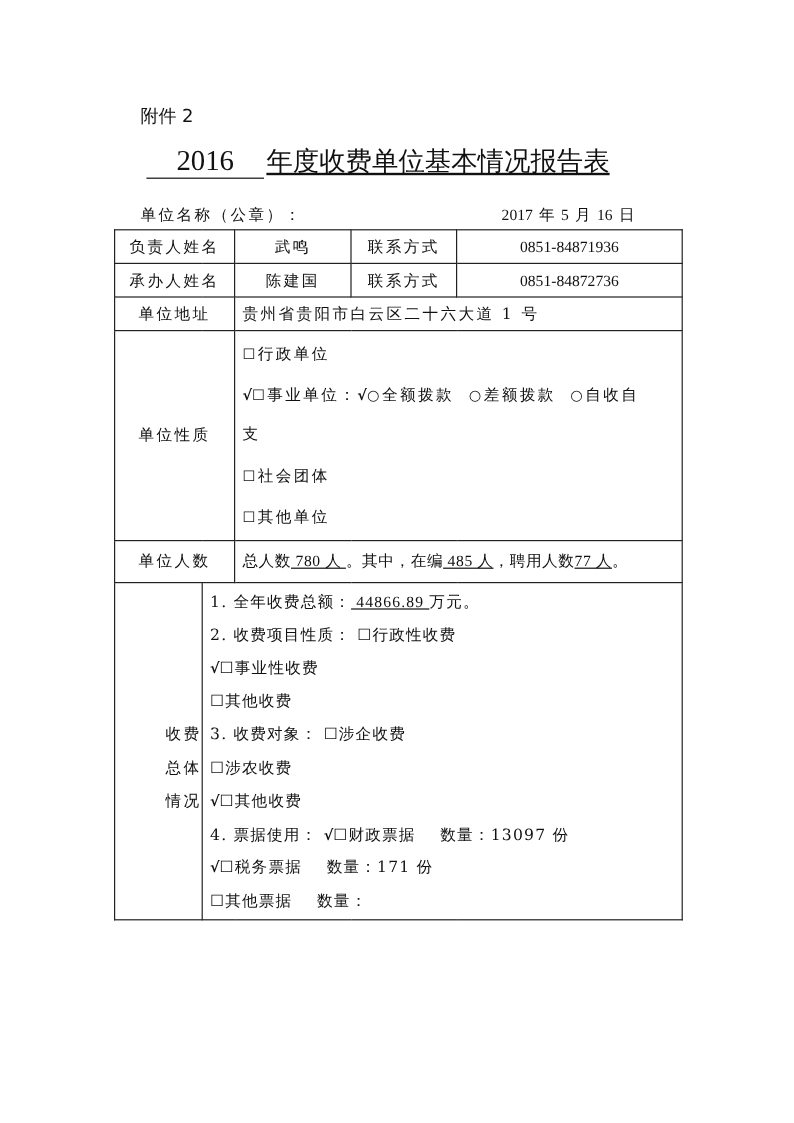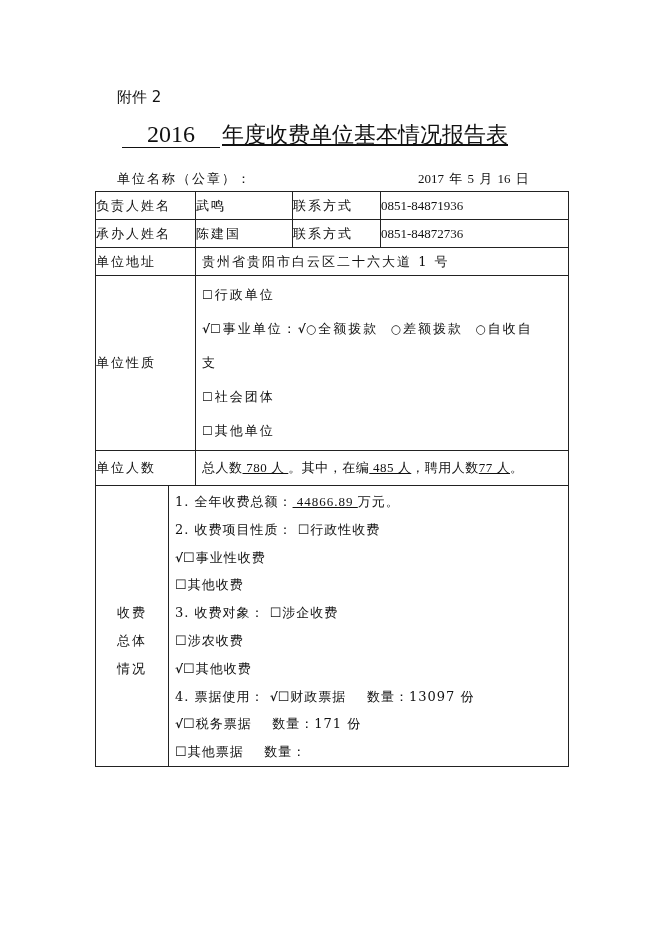--- a/index.html
+++ b/index.html
@@ -7,31 +7,31 @@
          font-family: "DejaVu Serif", "Liberation Serif", serif; color: #111; }
   .attach { position: absolute; left: 101px; top: 88px; font-family: "DejaVu Sans", "Liberation Sans", sans-serif; font-size: 15px; margin-left: 16px; }
   .title { position: absolute; left: 122px; top: 120px; font-family: "DejaVu Sans", "Liberation Sans", sans-serif; font-size: 22px; white-space: nowrap; text-decoration: underline; }
   .title .year { display: inline-block; width: 98px; text-align: center; border-bottom: 1px solid #111; font-family: "Liberation Serif", serif; font-size: 24px; line-height: 26px; margin-right: 2px; }
   .unit-name { position: absolute; left: 117px; top: 170px; font-size: 13px; letter-spacing: 2px; }
   .date { position: absolute; left: 418px; top: 170px; font-size: 13px; font-family: "Liberation Serif", serif; }
   .date span { margin-right: 2px; }
 
   table.form { position: absolute; left: 95px; top: 191px; width: 473px; border-collapse: collapse; table-layout: fixed; font-size: 13px; }
   table.form td { border: 1px solid #222; padding: 0; vertical-align: middle; }
-  .c { }
+  .c { text-align: center; }
   .spaced { letter-spacing: 2px; }
   .hdr { font-family: "DejaVu Sans", "Liberation Sans", sans-serif; font-size: 13px; font-weight: 600; text-align: center; height: 35px; }
   .r28 { height: 28px; }
   .pl { padding-left: 6px !important; }
   .opt-line { height: 34px; line-height: 34px; letter-spacing: 2px; }
   .fee-line { height: 27.8px; line-height: 27.8px; letter-spacing: 1px; padding-left: 6px; }
   .check { font-family: "DejaVu Sans", sans-serif; font-weight: bold; font-size: 12px; letter-spacing: 0; }
   .box { font-family: "DejaVu Sans", sans-serif; font-size: 12px; }
   .u { text-decoration: underline; }
-  .vert { text-align: center; letter-spacing: 2px; line-height: 28px; }
+  .vert { text-align: right; letter-spacing: 2px; line-height: 28px; }
   .num { font-family: "Liberation Serif", serif; }
 </style>
 </head>
 <body>
 
 <div class="attach">附件 2</div>
 
 <div class="title">
   <span class="year">2016</span><span>年度收费单位基本情况报告表</span>
 </div>

